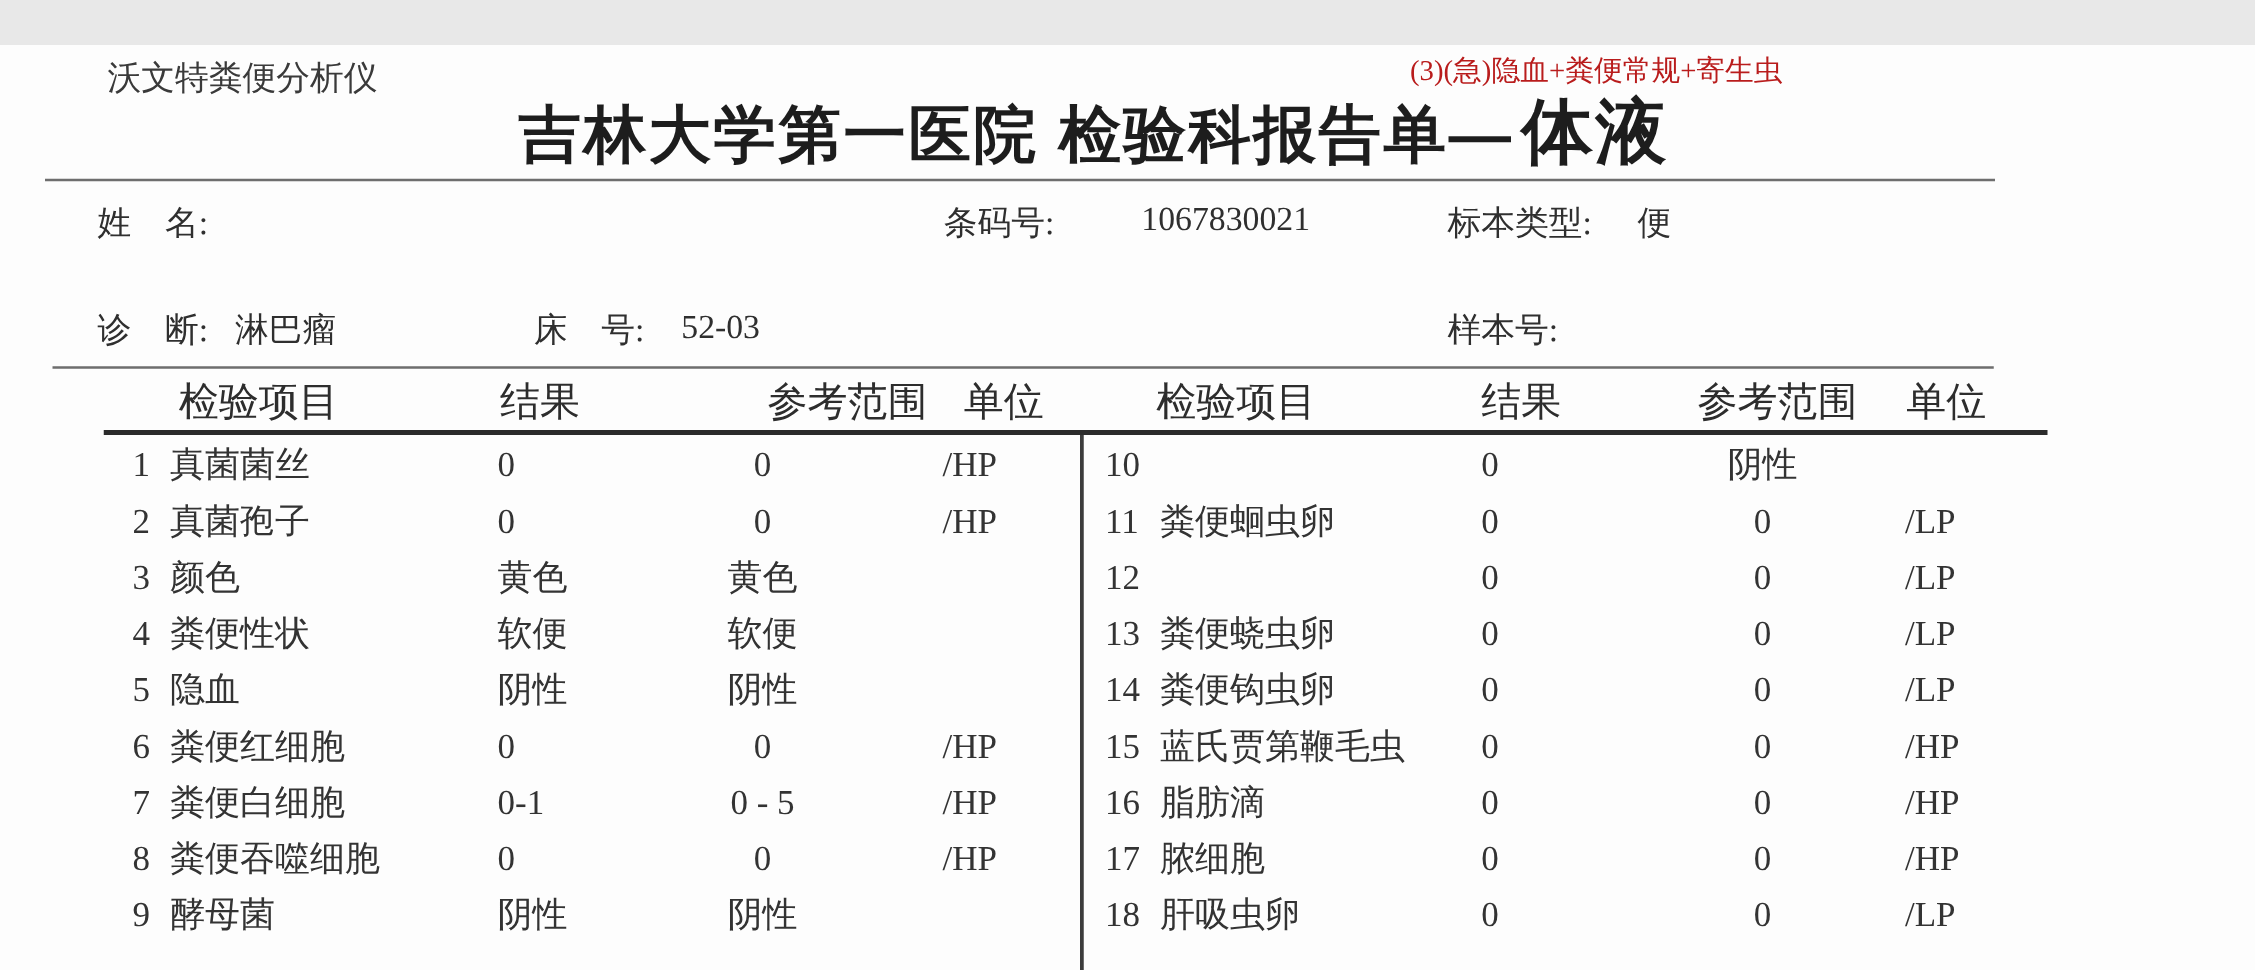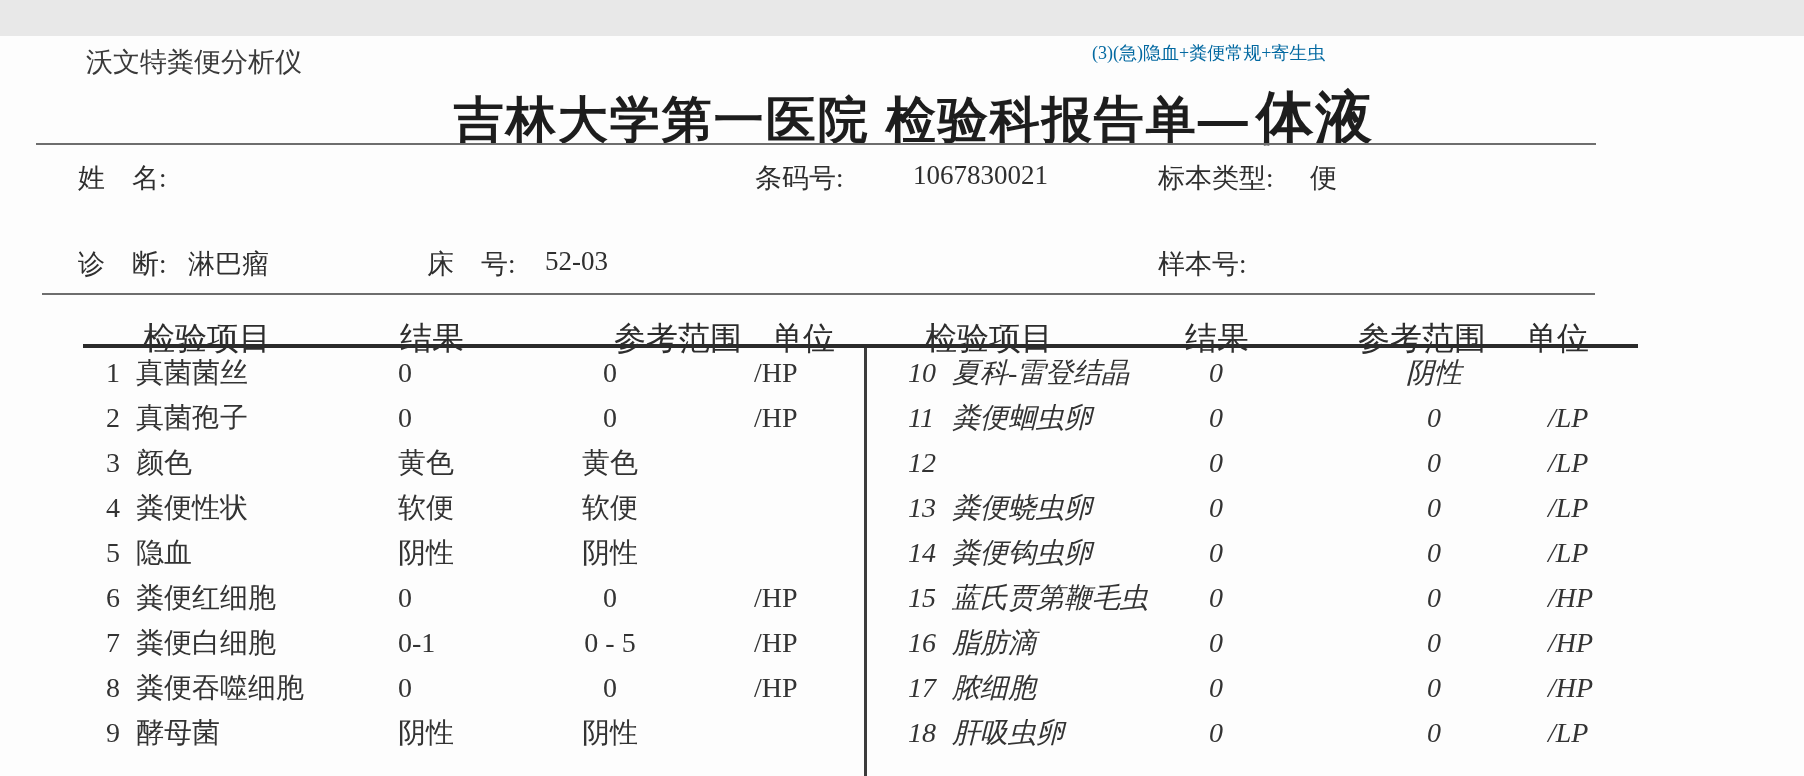--- a/index.html
+++ b/index.html
@@ -7,28 +7,28 @@
     position:relative;
     width:1804px;height:776px;
     background:#fdfdfd;
     overflow:hidden;
     font-family:"Liberation Serif","DejaVu Serif",serif;
     color:#333;
     margin-top:36px;
   }
   
   .device-note{position:absolute;left:86px;top:8px;font-size:27px;color:#3a3a3a;}
-  .order-note{position:absolute;left:1092px;top:5px;font-size:18px;color:#0369a1;}
+  .order-note{position:absolute;left:1128px;top:5px;font-size:23px;color:#b91c1c;}
   
   .title-wrap{
-    position:absolute;left:0;top:44px;width:1750px;
+    position:absolute;left:0;top:32px;width:1750px;
     text-align:center;
     font-family:"Liberation Sans","DejaVu Sans",sans-serif;
     font-weight:bold;color:#1d1d1d;
-    letter-spacing:2px;white-space:nowrap;padding-left:39px;
+    letter-spacing:2px;white-space:nowrap;
   }
   .title-main{font-size:50px;}
   .title-suffix{font-size:57px;}
   
   .rule{position:absolute;background:#6e6e6e;}
   .rule-1{left:36px;top:107px;width:1560px;height:2px;}
   .rule-2{left:42px;top:257px;width:1553px;height:2px;}
   .rule-3{left:83px;top:308px;width:1555px;height:4px;background:#2b2b2b;}
   .vrule{position:absolute;left:864px;top:312px;width:3px;height:464px;background:#3c3c3c;}
   
@@ -41,27 +41,27 @@
   .px-b{left:188px;}  
   .px-c{left:427px;}  
   .px-d{left:545px;}  
   .px-e{left:636px;}  
   .px-f{left:755px;}  
   .px-g{left:913px;}  
   .px-h{left:1158px;} 
   .px-i{left:1310px;} 
   
   .t-head{position:absolute;left:0;top:264px;width:1804px;height:42px;font-size:32px;color:#2d2d2d;white-space:nowrap;}
-  .t-head span{position:absolute;top:17px;}
+  .t-head span{position:absolute;top:0;}
   .h1{left:143px;}.h2{left:400px;}.h3{left:614px;}.h4{left:771px;}
   .h5{left:925px;}.h6{left:1185px;}.h7{left:1358px;}.h8{left:1525px;}
   
   .t-body{position:absolute;top:314px;font-size:28px;color:#333;}
   .t-left{left:80px;width:784px;}
-  .t-right{left:904px;width:760px;font-style:italic;}
+  .t-right{left:880px;width:760px;}
   .t-row{position:relative;height:45px;line-height:45px;white-space:nowrap;}
   .t-row span{position:absolute;top:0;}
   .c-no{left:0;width:40px;text-align:right;}
   .c-item{left:56px;}
   .c-result{left:318px;}
   .c-ref{left:440px;width:180px;text-align:center;}
   .c-unit{left:674px;}
   .t-right .c-no{left:4px;width:36px;text-align:left;}
   .t-right .c-item{left:48px;}
   .t-right .c-result{left:305px;}
@@ -184,21 +184,20 @@
         <span class="c-result">阴性</span>
         <span class="c-ref">阴性</span>
         <span class="c-unit"></span>
       </div>
     </div>
 
   <div class="t-body t-right">
 
       <div class="t-row">
         <span class="c-no">10</span>
-        <span class="c-item">夏科-雷登结晶</span>
         <span class="c-result">0</span>
         <span class="c-ref">阴性</span>
         <span class="c-unit"></span>
       </div>
 
       <div class="t-row">
         <span class="c-no">11</span>
         <span class="c-item">粪便蛔虫卵</span>
         <span class="c-result">0</span>
         <span class="c-ref">0</span>

